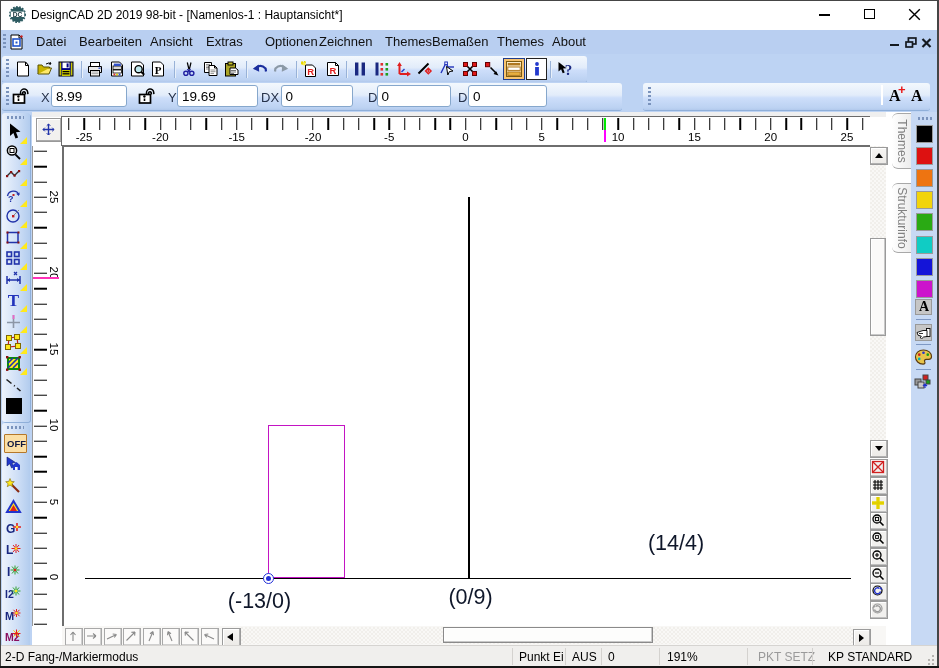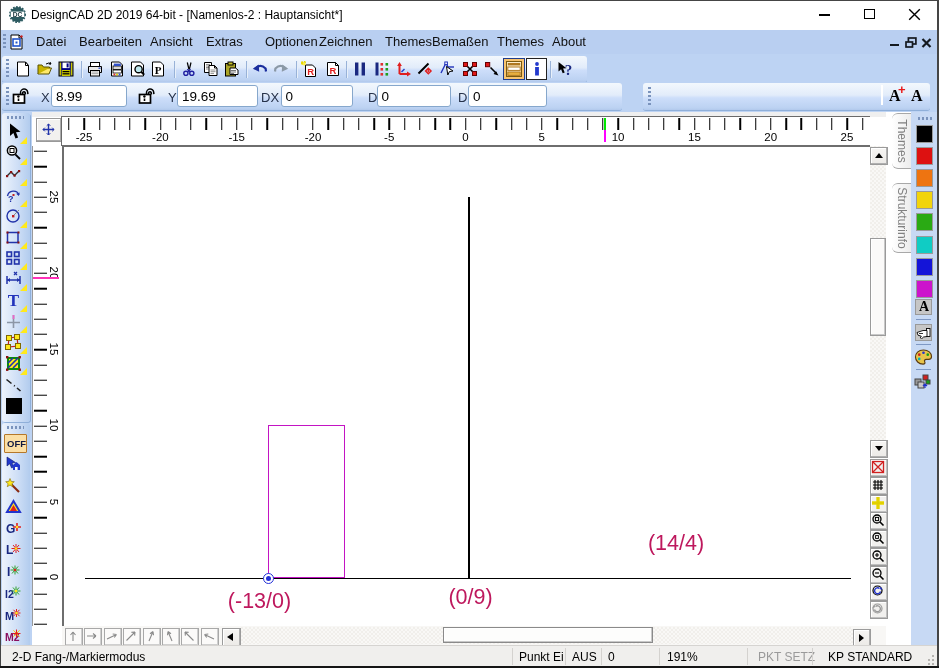--- a/index.html
+++ b/index.html
@@ -18,42 +18,42 @@
 .ico{position:absolute;width:16px;height:16px;top:61px;}
 .ticon{position:absolute;width:17px;height:16px;}
 .ytri{position:absolute;width:7px;height:7px;right:2px;bottom:1px;background:#ffe91c;clip-path:polygon(100% 0,100% 100%,0 100%);}
 .hrlab{position:absolute;top:14px;font-size:11.5px;color:#000;transform:translateX(-50%);}
 .vrlab{position:absolute;left:10px;font-size:11.5px;color:#000;transform:translate(-50%,-50%) rotate(90deg);}
 .sbtn{position:absolute;background:linear-gradient(#f6f5f3,#eceae7);border:1px solid #9b9b9b;
   box-shadow:inset -1px -1px 0 #b0b0b0, inset 1px 1px 0 #ffffff;}
 .zbtn{position:absolute;left:870px;width:16px;height:16px;background:#f1f0ee;border:1px solid #9a9a9a;box-shadow:inset -1px -1px 0 #c0c0c0, inset 1px 1px 0 #fff;}
 .stxt{position:absolute;top:4px;font-size:12px;color:#000;white-space:pre;}
 .ssep{position:absolute;top:2px;height:17px;width:1px;background:#d4d2cf;}
-.cvlab{position:absolute;font-size:21.5px;color:#be185d;transform:translateX(-50%);white-space:pre;}
+.cvlab{position:absolute;font-size:21.5px;color:#0f172a;transform:translateX(-50%);white-space:pre;}
 .swatch{position:absolute;left:916px;width:15px;height:16px;border:1px solid #9a9a9a;}
 .tab{position:absolute;left:892px;width:19px;background:linear-gradient(90deg,#ffffff,#ececec);border:1px solid #a8a8a8;border-left:none;border-radius:0 7px 7px 0;}
 .tab span{position:absolute;left:50%;top:50%;transform:translate(-50%,-50%) rotate(90deg);font-size:12px;color:#808080;white-space:nowrap;}
 .arrbtn{position:absolute;top:516px;width:16px;height:16px;background:#fbfaf9;border:1px solid #a8a8a8;box-shadow:inset -1px -1px 0 #cfcfcf;}
 </style></head>
 <body>
 <div id="win">
 
   <div class="abs" style="left:0;top:0;width:939px;height:1px;background:#454545;z-index:99"></div>
   <div class="abs" style="left:0;top:0;width:1px;height:668px;background:#454545;z-index:99"></div>
   <div class="abs" style="left:937px;top:0;width:2px;height:668px;background:#454545;z-index:99"></div>
   <div class="abs" style="left:0;top:666px;width:939px;height:2px;background:#151515;z-index:99"></div>
 
   <div class="abs" style="left:0;top:0;width:939px;height:30px;background:#fff;">
     <svg class="abs" style="left:9px;top:6px" width="17" height="17" viewBox="0 0 17 17">
       <circle cx="8.5" cy="8.5" r="7.4" fill="#2c5a60"></circle>
       <circle cx="8.5" cy="8.5" r="7.6" fill="none" stroke="#2c5a60" stroke-width="1.8" stroke-dasharray="1.7 1.4"></circle>
       <rect x="1.8" y="5.6" width="13.4" height="5.4" fill="#fff"></rect>
       <text x="8.6" y="10.9" font-size="6.6" font-weight="bold" fill="#17333a" text-anchor="middle" font-family="Liberation Sans,sans-serif">DC</text>
     </svg>
-    <div class="abs" style="left:31px;top:8px;font-size:12px;color:#000;">DesignCAD 2D 2019 64-bit - [Namenlos-2 : Hauptansicht*]</div>
+    <div class="abs" style="left:31px;top:8px;font-size:12px;color:#000;">DesignCAD 2D 2019 98-bit - [Namenlos-1 : Hauptansicht*]</div>
     <div class="abs" style="left:819px;top:14px;width:11px;height:1.6px;background:#000;"></div>
     <div class="abs" style="left:864px;top:9px;width:8.5px;height:8px;border:1.4px solid #000;"></div>
     <svg class="abs" style="left:908px;top:8px" width="13" height="13" viewBox="0 0 13 13">
       <path d="M1.2 1.2 L11.8 11.8 M11.8 1.2 L1.2 11.8" stroke="#000" stroke-width="1.4"></path>
     </svg>
   </div>
 
   <div class="abs" style="left:0;top:30px;width:939px;height:24px;background:#b9cff1;">
     <div class="grip" style="left:3px;top:4px;height:16px;"></div>
     <svg class="abs" style="left:9px;top:4px" width="16" height="16" viewBox="0 0 16 16">
@@ -610,21 +610,21 @@
         <div class="abs" style="left:4px;top:4px;width:0;height:0;border:4.5px solid transparent;border-right:6px solid #000;border-left:none;"></div>
       </div>
     <div class="abs" style="left:241px;top:515px;width:612px;height:17px;background-image:repeating-conic-gradient(#f9f8f6 0% 25%, #f1efeb 0% 50%);background-size:4px 4px;"></div>
     <div class="abs" style="left:443px;top:515px;width:210px;height:16px;background:#fdfdfc;border:1px solid #8a8a8a;box-sizing:border-box;box-shadow:inset -1px -1px 0 #c8c8c8, inset 1px 1px 0 #fff;"></div>
     <div class="sbtn" style="left:853px;top:517px;width:16px;height:16px;">
         <div class="abs" style="left:5px;top:4px;width:0;height:0;border:4px solid transparent;border-left:5px solid #000;border-right:none;"></div>
       </div>
   </div>
 
   <div class="abs" style="left:0;top:645px;width:939px;height:21px;background:#f0efed;border-top:1px solid #d6d4d1;box-sizing:border-box;">
-    <span class="stxt" style="left:12px">2-D Fang-/Markiermodus</span>
+    <span class="stxt" style="left:5px">2-D Fang-/Markiermodus</span>
     <div class="ssep" style="left:512px"></div>
     <span class="stxt" style="left:519px">Punkt Ei</span>
     <div class="ssep" style="left:565px"></div>
     <span class="stxt" style="left:572px">AUS</span>
     <div class="ssep" style="left:601px"></div>
     <span class="stxt" style="left:608px">0</span>
     <div class="ssep" style="left:659px"></div>
     <span class="stxt" style="left:667px">191%</span>
     <div class="ssep" style="left:747px"></div>
     <span class="stxt" style="left:758px;color:#9a9a9a">PKT SETZ</span>

